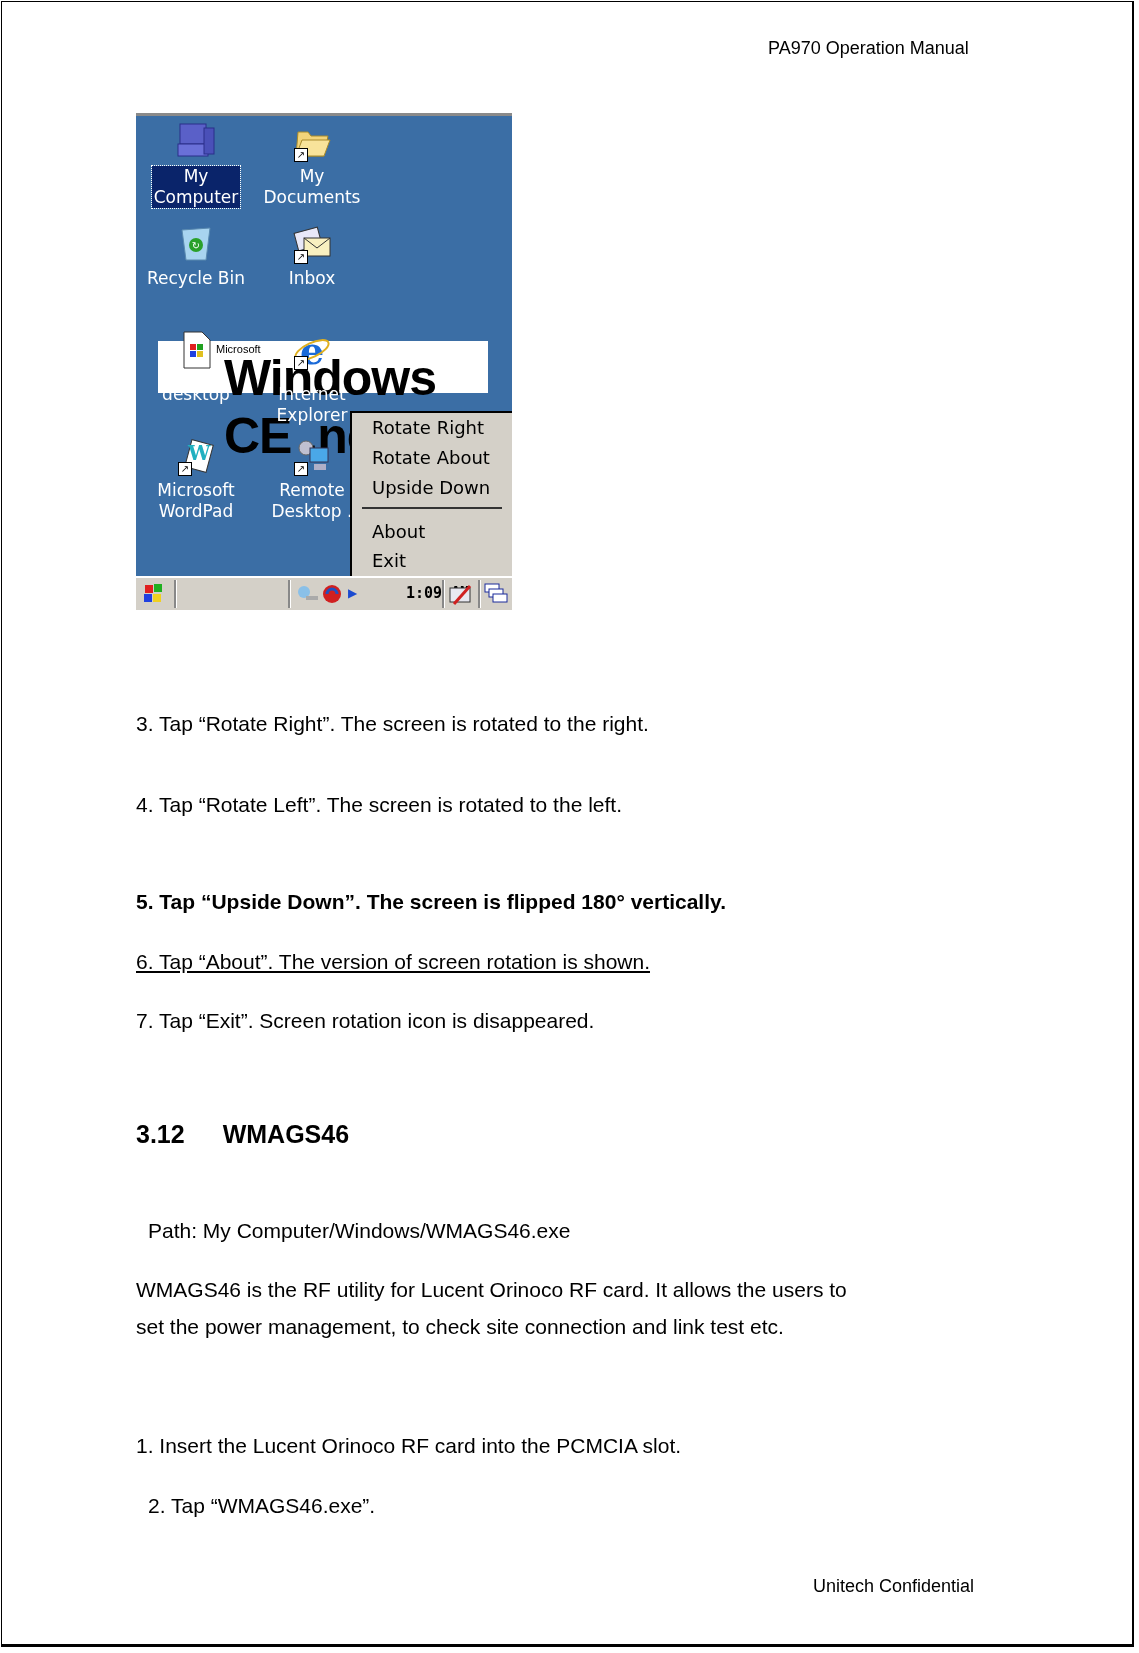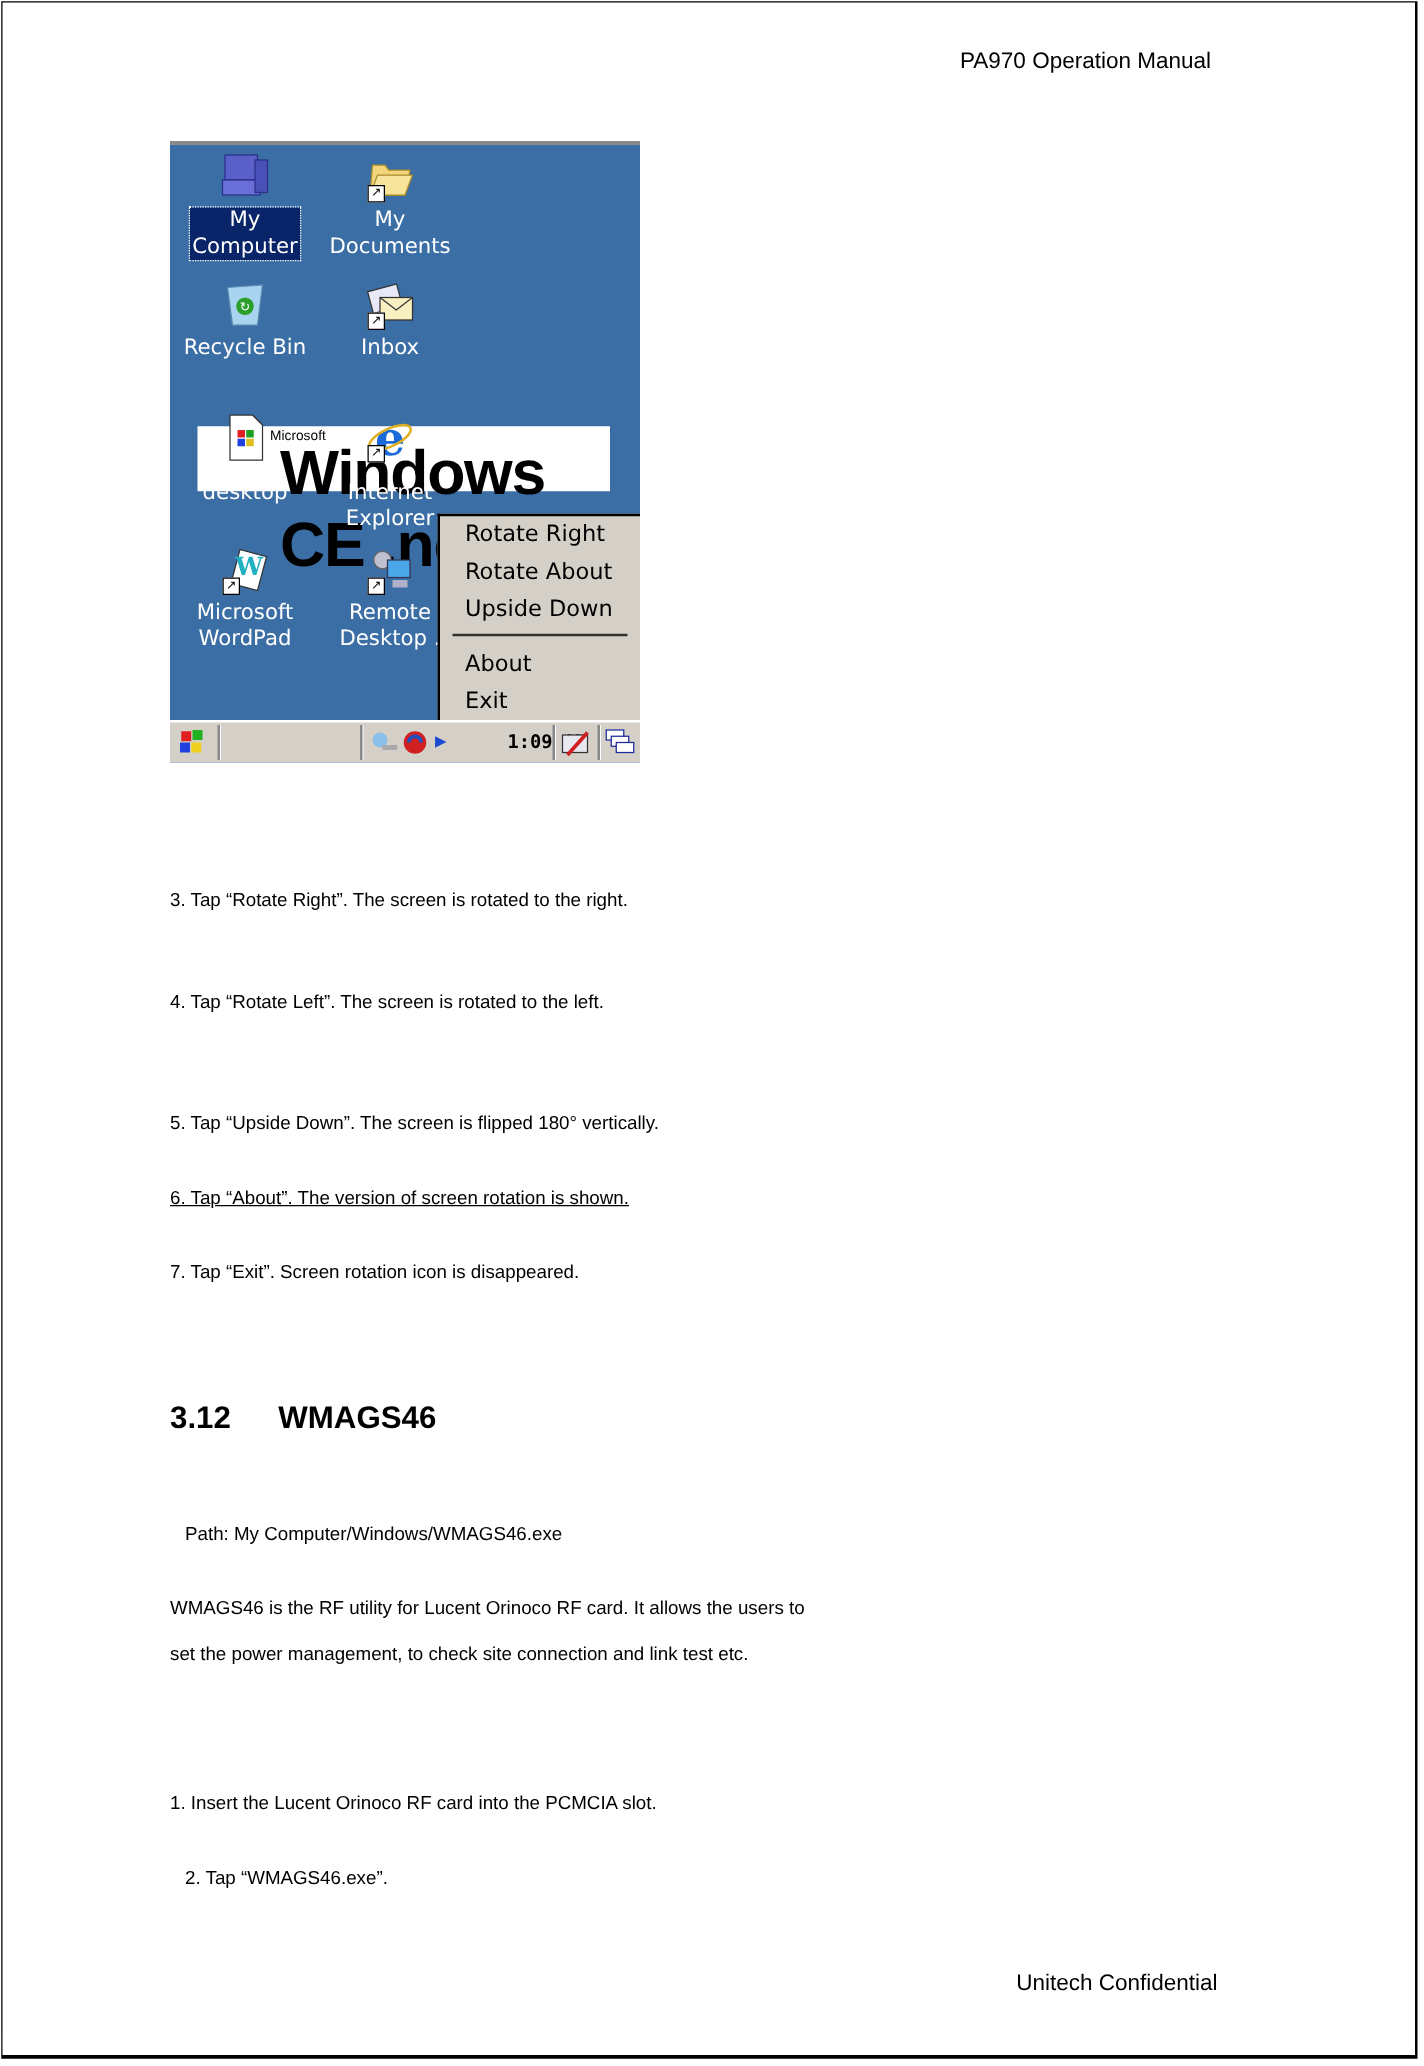--- a/index.html
+++ b/index.html
@@ -2,21 +2,21 @@
 <html><head>
   <meta charset="utf-8">
   <style>
     html, body { margin:0; padding:0; background:#ffffff; }
     body { width:1139px; height:1653px; position:relative; overflow:hidden;
            font-family:"Liberation Sans", sans-serif; color:#000; }
     .page-border { position:absolute; left:1px; top:1px; width:1133px; height:1646px;
                    border:1px solid #000; border-right-width:2px; border-bottom-width:3px; box-sizing:border-box; }
     .abs { position:absolute; white-space:nowrap; }
     .hdr { font-size:18px; }
-    .body-text { font-size:15px; }
+    .body-text { font-size:21px; }
     .heading { font-size:25px; font-weight:bold; }
 
     
     .shot { position:absolute; left:136px; top:113px; width:376px; height:497px;
             background:#3b6ea5; border-top:3px solid #8a8a8a; box-sizing:border-box; overflow:hidden;
             font-family:"DejaVu Sans", sans-serif; }
     .desk-icon { position:absolute; width:100px; text-align:center; color:#fff; font-size:17px; line-height:21px; }
     .desk-icon .ico { width:40px; height:40px; margin:0 auto 4px auto; position:relative; }
     .desk-icon .lbl.sel { background:#0a246a; outline:1px dotted #fff; padding:0 2px; display:inline-block; }
     .shortcut { position:absolute; left:2px; bottom:0; width:12px; height:12px; background:#fff; border:1px solid #000; font-size:10px; line-height:12px; color:#000; text-align:center; }
@@ -184,21 +184,21 @@
           <rect x="1" y="1" width="14" height="8" fill="#fff" stroke="#1a2a9a"></rect>
           <rect x="5" y="6" width="14" height="8" fill="#fff" stroke="#1a2a9a"></rect>
           <rect x="9" y="11" width="14" height="8" fill="#fff" stroke="#1a2a9a"></rect>
         </svg>
     </span>
   </div>
 </div>
 
 <div class="abs body-text" style="left:136px; top:712px;">3. Tap “Rotate Right”. The screen is rotated to the right.</div>
 <div class="abs body-text" style="left:136px; top:793px;">4. Tap “Rotate Left”. The screen is rotated to the left.</div>
-<div class="abs body-text" style="left:136px; top:890px;">5. Tap “Upside Down”. The screen is flipped 180° vertically.</div>
+<div class="abs body-text" style="left:136px; top:890px;font-weight:bold;">5. Tap “Upside Down”. The screen is flipped 180° vertically.</div>
 <div class="abs body-text" style="left:136px; top:950px;text-decoration:underline;">6. Tap “About”. The version of screen rotation is shown.</div>
 <div class="abs body-text" style="left:136px; top:1009px;">7. Tap “Exit”. Screen rotation icon is disappeared.</div>
 
 <div class="abs heading" style="left:136px; top:1120px;">
   <span>3.12</span><span style="display:inline-block; width:38px;"></span><span>WMAGS46</span>
 </div>
 
 <div class="abs body-text" style="left:148px; top:1219px;">Path: My Computer/Windows/WMAGS46.exe</div>
 <div class="abs body-text" style="left:136px; top:1278px;">WMAGS46 is the RF utility for Lucent Orinoco RF card. It allows the users to</div>
 <div class="abs body-text" style="left:136px; top:1315px;">set the power management, to check site connection and link test etc.</div>

